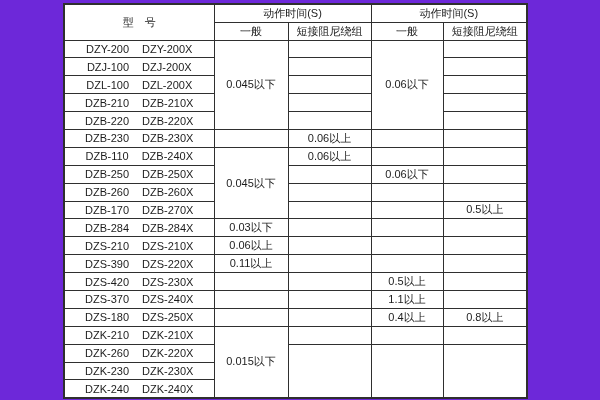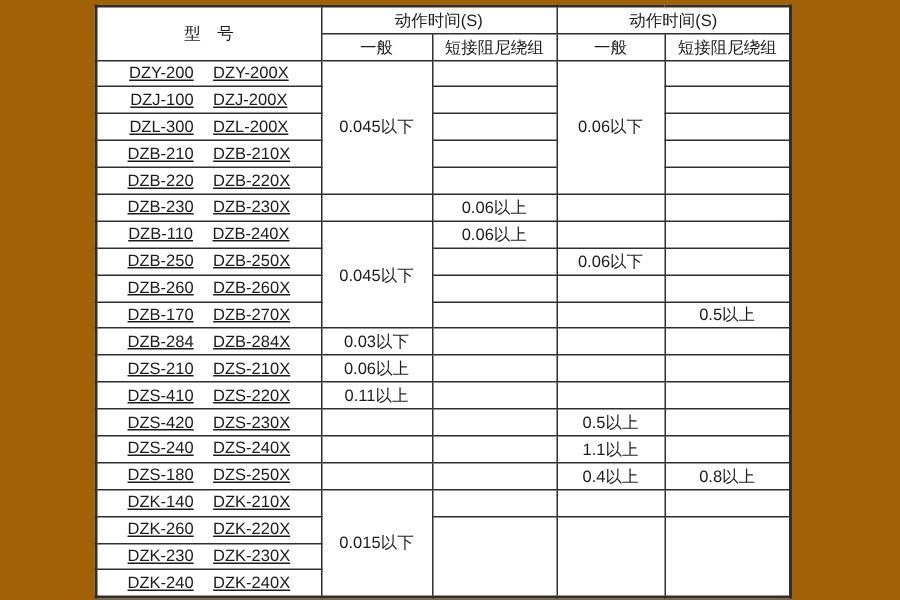--- a/index.html
+++ b/index.html
@@ -1,25 +1,25 @@
 <!DOCTYPE html>
 <html><head>
 <meta charset="utf-8">
 <style>
   html,body{margin:0;padding:0;background:#ffffff;}
-  .canvas{position:relative;width:600px;height:400px;background:#a16207;overflow:hidden;
+  .canvas{position:relative;width:600px;height:400px;background:#6d28d9;overflow:hidden;
           font-family:"Liberation Sans","DejaVu Sans",sans-serif;}
   table.spec{position:absolute;left:63px;top:3px;width:463px;border-collapse:collapse;
              table-layout:fixed;font-size:11px;color:#1c1c1c;background:#ffffff;
              border:2px solid #2f2f2f;}
   table.spec th,table.spec td{border:1px solid #2f2f2f;text-align:center;vertical-align:middle;
              padding:0;font-weight:normal;white-space:nowrap;overflow:hidden;}
   thead tr{height:18px;}
   tbody tr{height:17.9px;}
-  .model-pair{display:inline-flex;gap:13px;text-decoration:underline;}
+  .model-pair{display:inline-flex;gap:13px;}
   td.nudge-up{padding-bottom:18px;}
 </style>
 </head>
 <body>
 
 <div class="canvas">
   <table class="spec">
     <colgroup>
       <col style="width:150px">
         <col style="width:74px">
@@ -57,21 +57,21 @@
         <td><span class="model-pair">
           <span>DZJ-100</span>
           <span>DZJ-200X</span>
             </span></td>
         <td></td>
         <td></td>
       </tr>
 
       <tr>
         <td><span class="model-pair">
-          <span>DZL-300</span>
+          <span>DZL-100</span>
           <span>DZL-200X</span>
             </span></td>
         <td></td>
         <td></td>
       </tr>
 
       <tr>
         <td><span class="model-pair">
           <span>DZB-210</span>
           <span>DZB-210X</span>
@@ -158,21 +158,21 @@
           <span>DZS-210X</span>
             </span></td>
         <td>0.06以上</td>
         <td></td>
         <td></td>
         <td></td>
       </tr>
 
       <tr>
         <td><span class="model-pair">
-          <span>DZS-410</span>
+          <span>DZS-390</span>
           <span>DZS-220X</span>
             </span></td>
         <td>0.11以上</td>
         <td></td>
         <td></td>
         <td></td>
       </tr>
 
       <tr>
         <td><span class="model-pair">
@@ -180,21 +180,21 @@
           <span>DZS-230X</span>
             </span></td>
         <td></td>
         <td></td>
         <td>0.5以上</td>
         <td></td>
       </tr>
 
       <tr>
         <td><span class="model-pair">
-          <span>DZS-240</span>
+          <span>DZS-370</span>
           <span>DZS-240X</span>
             </span></td>
         <td></td>
         <td></td>
         <td>1.1以上</td>
         <td></td>
       </tr>
 
       <tr>
         <td><span class="model-pair">
@@ -202,21 +202,21 @@
           <span>DZS-250X</span>
             </span></td>
         <td></td>
         <td></td>
         <td>0.4以上</td>
         <td>0.8以上</td>
       </tr>
 
       <tr>
         <td><span class="model-pair">
-          <span>DZK-140</span>
+          <span>DZK-210</span>
           <span>DZK-210X</span>
             </span></td>
         <td rowspan="4" class="nudge-up">0.015以下</td>
         <td></td>
         <td></td>
         <td></td>
       </tr>
 
       <tr>
         <td><span class="model-pair">

